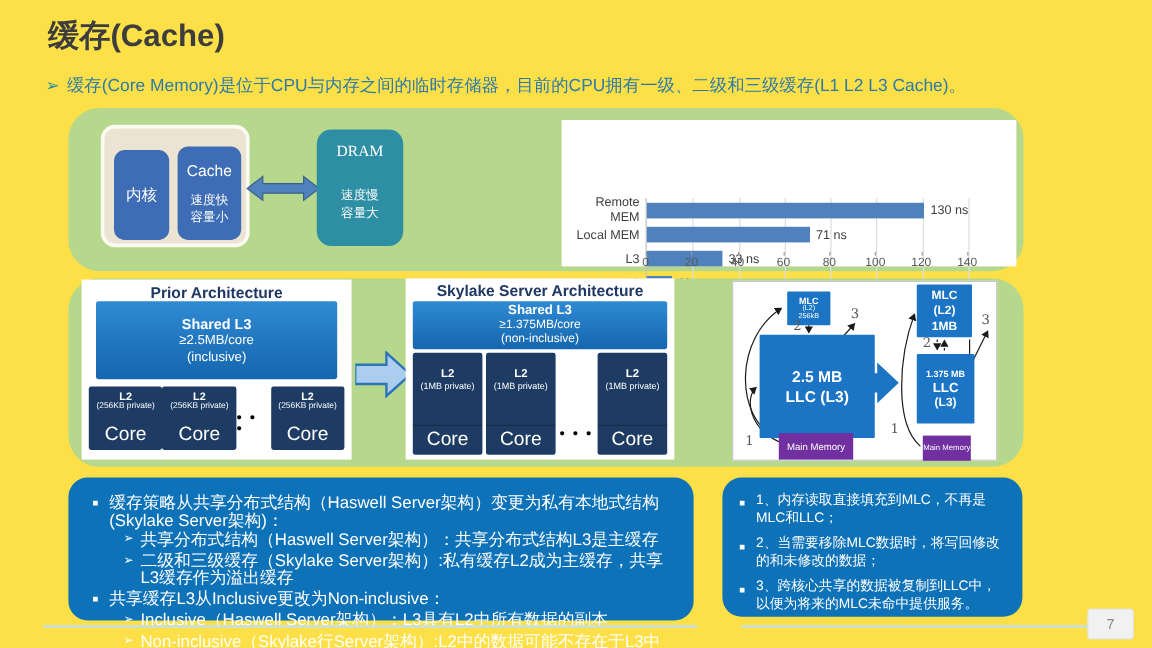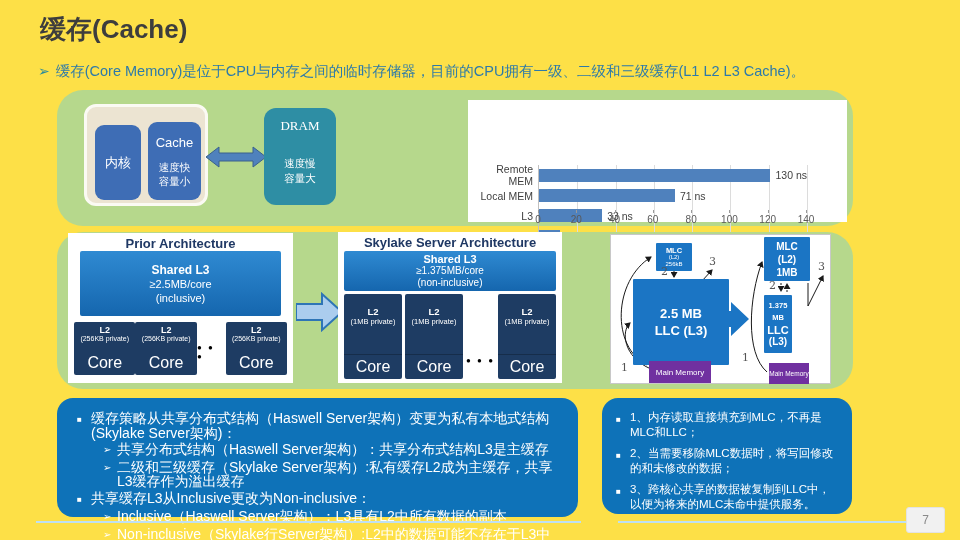--- a/index.html
+++ b/index.html
@@ -77,21 +77,21 @@
 
   
   .mlc-panel{position:absolute;left:610px;top:234px;width:221px;height:150px;background:#fff;
              border:1px solid #c8c8c8;box-sizing:border-box;}
   .bluebox{position:absolute;background:var(--arch-blue);color:#fff;text-align:center;
            display:flex;flex-direction:column;justify-content:center;border-radius:1px;}
   .b-mlc{left:45px;top:8px;width:36px;height:28px;font-size:6px;line-height:7px;}
   .b-mlc .big{font-size:7.5px;font-weight:bold;}
   .b-llc{left:22px;top:44px;width:96px;height:86px;font-size:13px;font-weight:bold;line-height:17px;}
   .a-mlc{left:153px;top:2px;width:46px;height:44px;font-size:10px;font-weight:bold;line-height:13px;}
-  .a-llc{left:153px;top:60px;width:28px;height:58px;line-height:12px;}
+  .a-llc{left:153px;top:60px;width:48px;height:58px;line-height:12px;}
   .a-llc .s1{font-size:7.5px;font-weight:bold;}
   .a-llc .s2{font-size:11px;font-weight:bold;}
   .a-llc .s3{font-size:10px;font-weight:bold;}
   .membox{position:absolute;background:var(--purple);color:#fff;text-align:center;
           display:flex;align-items:center;justify-content:center;}
   .b-mem{left:38px;top:126px;width:62px;height:22px;font-size:8px;line-height:9px;}
   .a-mem{left:158px;top:128px;width:40px;height:21px;font-size:6.5px;line-height:7.5px;}
   .mlc-arrows{position:absolute;left:0;top:0;}
   .num{position:absolute;font-family:"DejaVu Serif",serif;font-size:11px;color:#555;}
   .n1b{left:10px;top:126px;} .n2b{left:50px;top:30px;} .n3b{left:98px;top:20px;}

